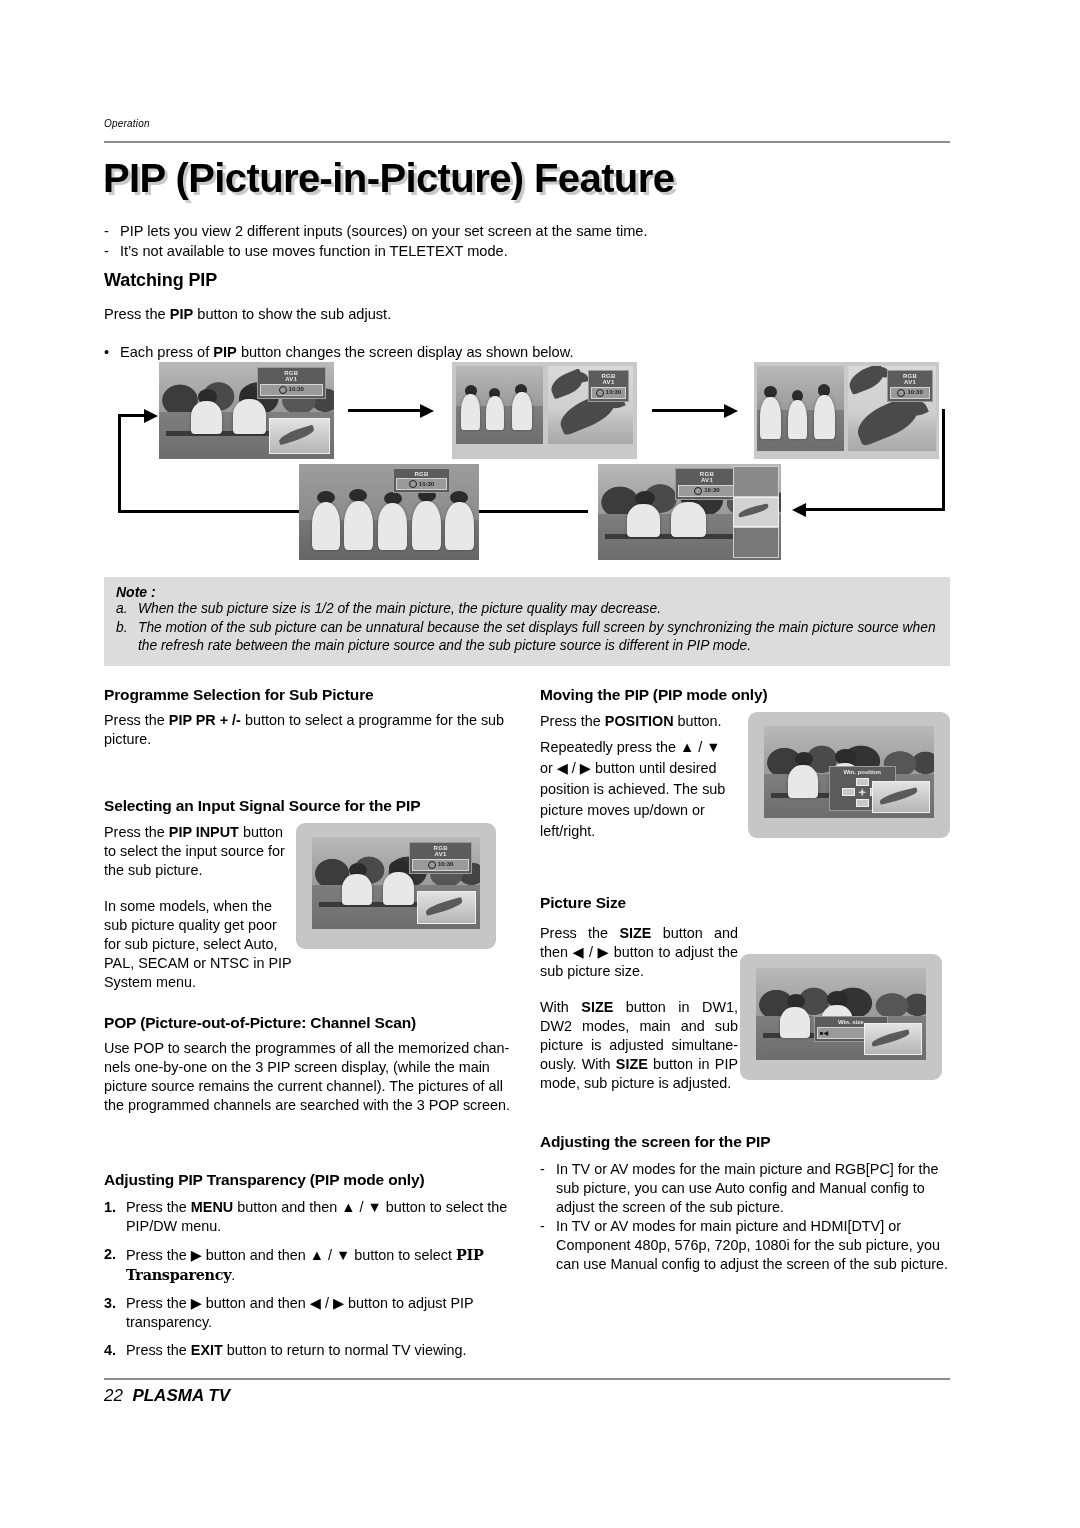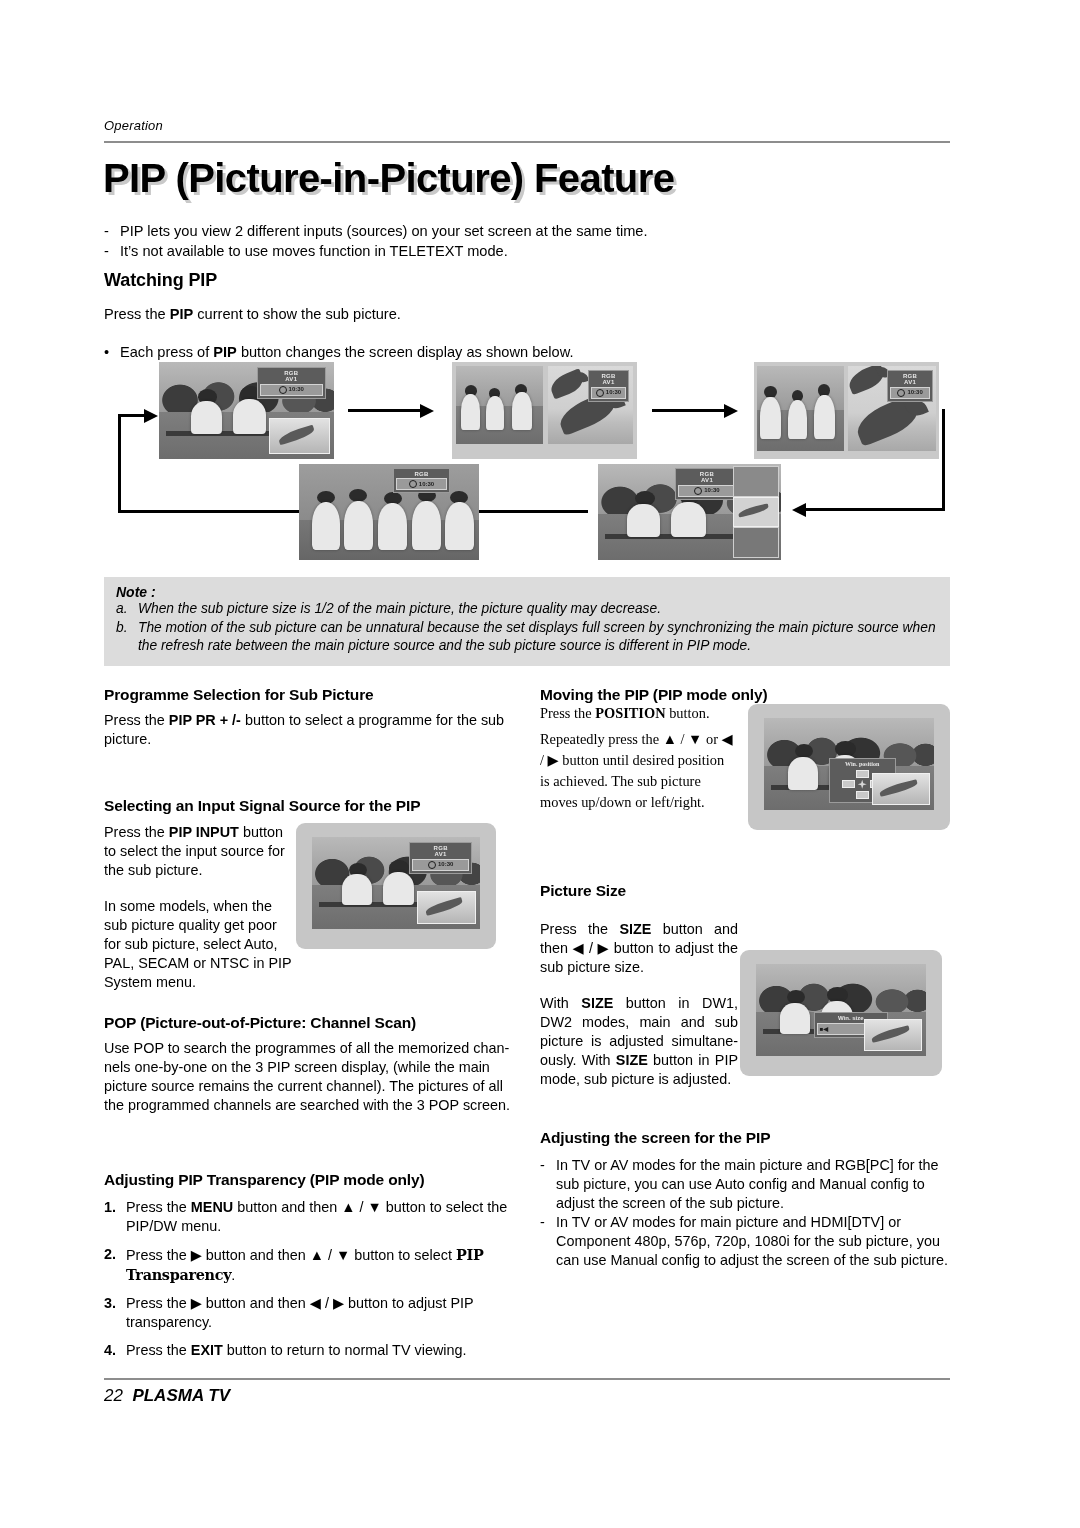--- a/index.html
+++ b/index.html
@@ -9,21 +9,21 @@
     font-family:"Liberation Sans", sans-serif;
     color:#000;
     position:relative;
     overflow:hidden;
   }
   .page { position:absolute; left:0; top:0; width:1080px; height:1528px; }
 
   
   .hdr-label {
     position:absolute; left:104px; top:118px;
-    font-size:13px; font-style:italic; font-weight:400; letter-spacing:.2px;
+    font-size:10px; font-style:italic; font-weight:400; letter-spacing:.2px;
   }
   .hdr-rule {
     position:absolute; left:104px; top:141px; width:846px; height:2px;
     background:#8d8d8d;
   }
   .page-title {
     position:absolute; left:103px; top:156px;
     font-size:40px; font-weight:bold; letter-spacing:-0.6px;
     text-shadow: 3px 3px 0 #c9c9c9;
     white-space:nowrap;
@@ -164,21 +164,21 @@
     </div>
     <div class="dashrow">
       <span class="mk">-</span>
       <span class="tx">It’s not available to use moves function in TELETEXT mode.</span>
     </div>
   </div>
 
   <div class="sec-watching">
     <div class="h3">Watching PIP</div>
     <div class="body-t p1">
-      <span>Press the </span><span class="b">PIP</span><span> current to show the sub picture.</span>
+      <span>Press the </span><span class="b">PIP</span><span> button to show the sub adjust.</span>
     </div>
     <div class="body-t p2">
       <span class="mk">•</span>
       <span class="tx"><span>Each press of </span><span class="b">PIP</span><span> button changes the screen display as shown below.</span></span>
     </div>
   </div>
 
   <div class="diagram">
 
     <div class="arr-line" style="left:14px; top:158px; width:280px; height:3px;"></div>
@@ -403,21 +403,21 @@
         <span class="n">4.</span>
         <span class="tx"><span>Press the </span><span class="b">EXIT</span><span> button to return to normal TV viewing.</span></span>
       </div>
     </div>
   </div>
 
   <div class="colR">
 
     <div class="blk">
       <h4>Moving the PIP (PIP mode only)</h4>
-      <div style="display:flex; gap:14px; font-family:Liberation Serif, serif;">
+      <div style="display:flex; gap:14px; margin-top:8px;">
         <div style="width:198px;">
           <p style="margin-top:0;"><span>Press the </span><span class="b">POSITION</span><span> button.</span></p>
           <p style="margin-top:6px; line-height:21px;">Repeatedly press the ▲ / ▼ or ◀ / ▶ button until desired position is achieved. The sub picture moves up/down or left/right.</p>
         </div>
         <div class="picframe" style="height:98px;">
           <div class="tv" style="position:relative; width:170px; height:92px;">
             <div class="sky"></div>
             <div class="trees"></div>
             <div class="ground"></div>
             <div class="bench" style="bottom:22%;"></div>
@@ -443,21 +443,21 @@
               <div style="position:absolute;inset:0;background:linear-gradient(180deg,#e2e2e2,#b5b5b5);"></div>
               <div style="position:absolute;left:10%;top:34%;width:70%;height:26%;background:#5a5a5a;border-radius:60% 10% 55% 12%;transform:rotate(-15deg);"></div>
             </div>
           </div>
         </div>
       </div>
     </div>
 
     <div class="blk" style="margin-top:52px;">
       <h4>Picture Size</h4>
-      <div style="display:flex; gap:2px; margin-top:20px;">
+      <div style="display:flex; gap:2px; margin-top:12px;">
         <div style="width:198px;">
           <p class="just" style="margin-top:0;"><span>Press the </span><span class="b">SIZE</span><span> button and then ◀ / ▶ button to adjust the sub picture size.</span></p>
           <p class="just" style="margin-top:17px;"><span>With </span><span class="b">SIZE</span><span> button in DW1, DW2 modes, main and sub picture is adjusted simultane-ously. With </span><span class="b">SIZE</span><span> button in PIP mode, sub picture is adjusted.</span></p>
         </div>
         <div class="picframe" style="height:98px; align-self:flex-start; margin-top:30px;">
           <div class="tv" style="position:relative; width:170px; height:92px;">
             <div class="sky"></div>
             <div class="trees"></div>
             <div class="ground"></div>
             <div class="bench" style="bottom:24%;"></div>

